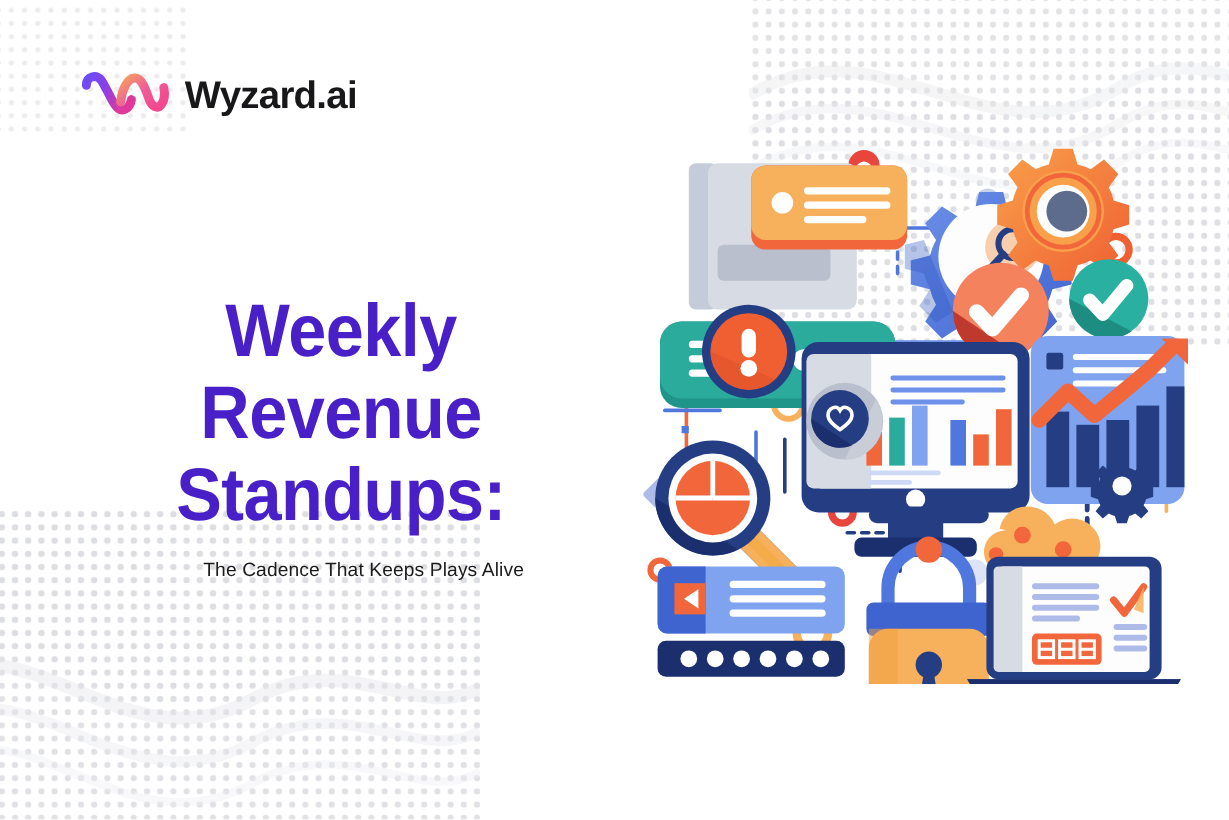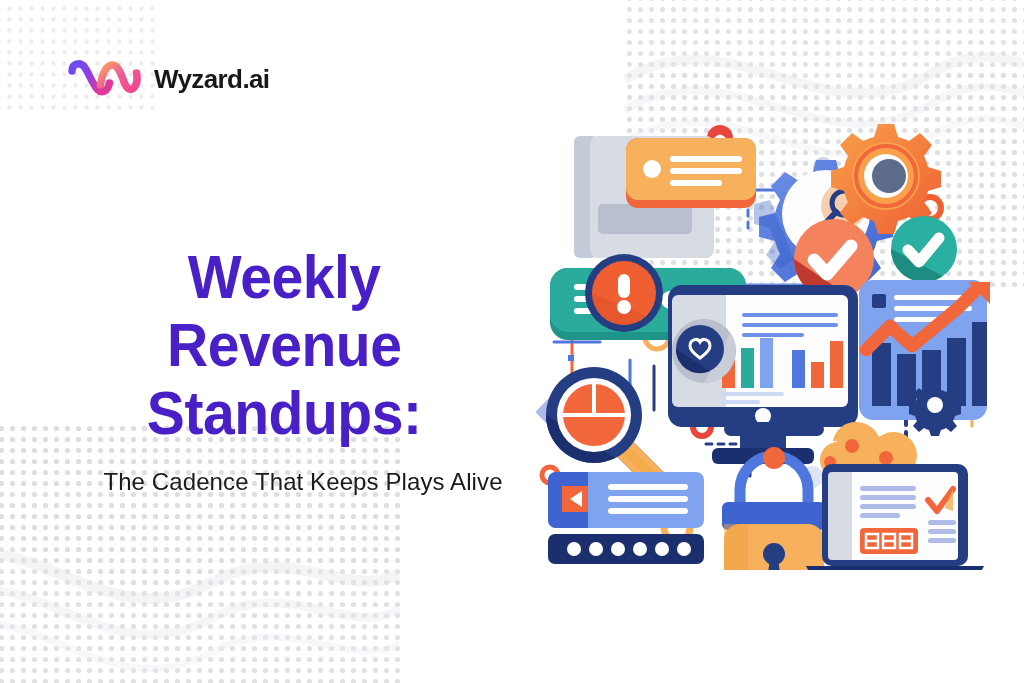--- a/index.html
+++ b/index.html
@@ -56,21 +56,21 @@
     align-items: center;
     gap: 12px;
   }
   #logo-mark {
     width: 74px;
     height: 48px;
     display: block;
   }
   #logo-text {
     font-family: "Liberation Sans", sans-serif;
-    font-size: 26px;
+    font-size: 32px;
     font-weight: 700;
     letter-spacing: -0.6px;
     color: #18181b;
     line-height: 1;
     white-space: nowrap;
   }
 
   
   #copy {
     position: absolute;
@@ -87,21 +87,21 @@
     font-weight: 700;
     line-height: 1.1;
     letter-spacing: -0.5px;
     transform: scaleX(0.92);
     transform-origin: left center;
     white-space: pre-line;
   }
   #subtitle {
     margin: 18px 0 0 0;
     color: #1b1b1b;
-    font-size: 24px;
+    font-size: 16px;
     font-weight: 400;
     line-height: 1.3;
     letter-spacing: 0.1px;
   }
 
   
   #illustration {
     position: absolute;
     left: 534px;
     top: 110px;

